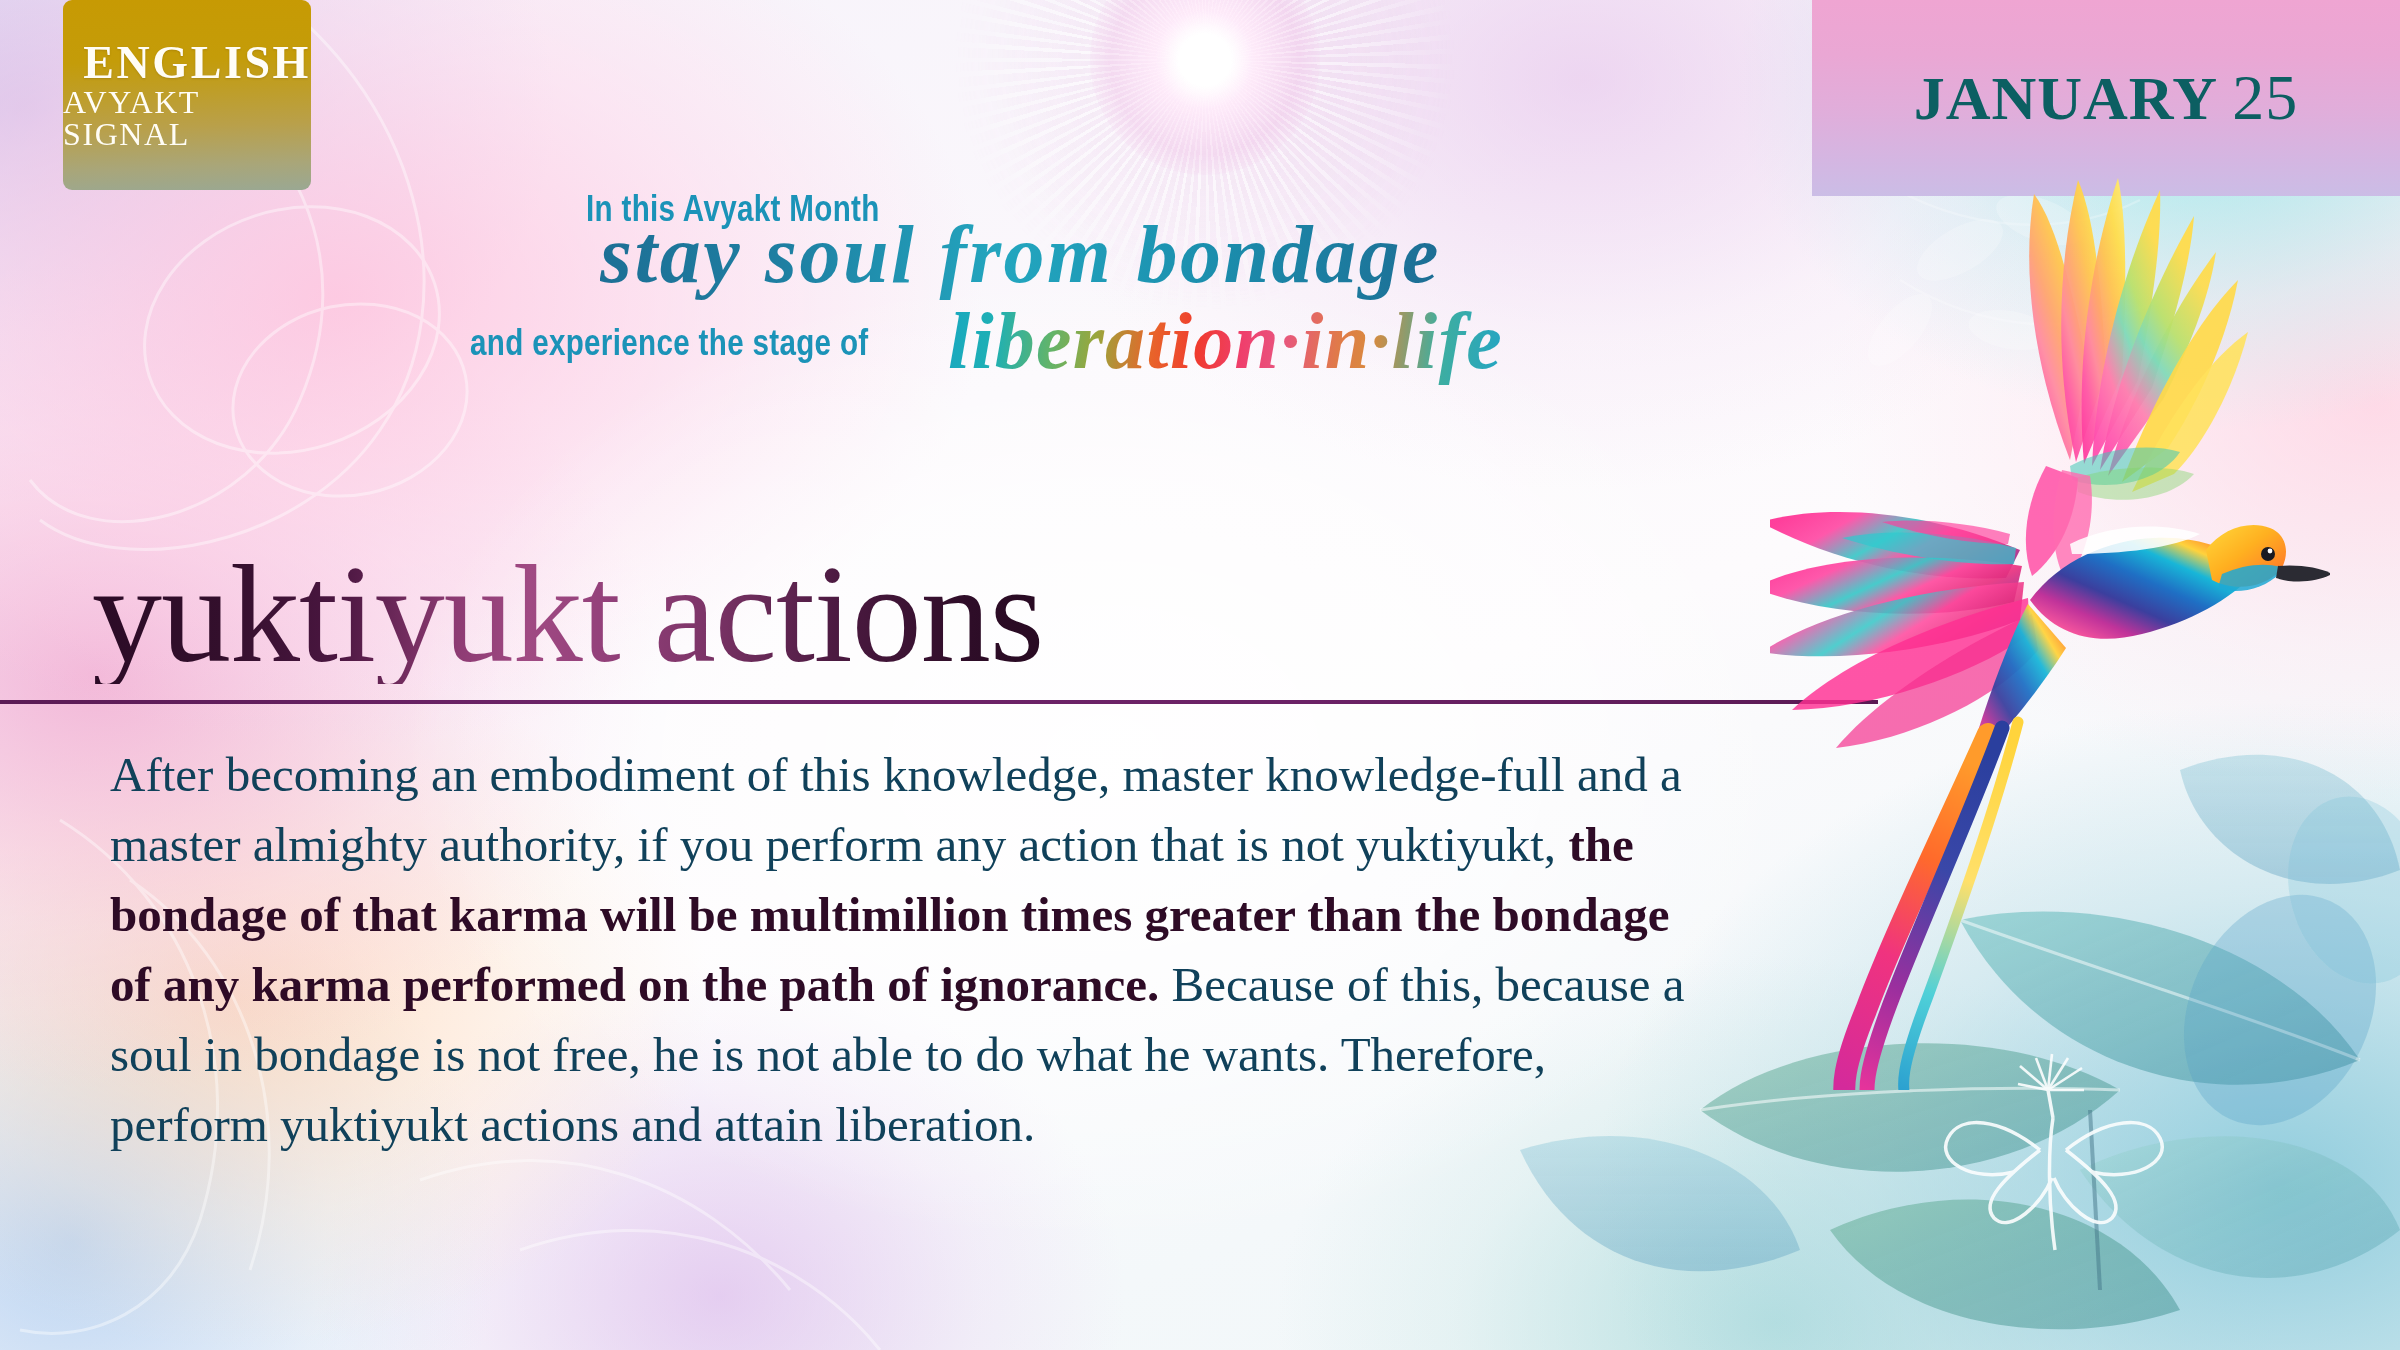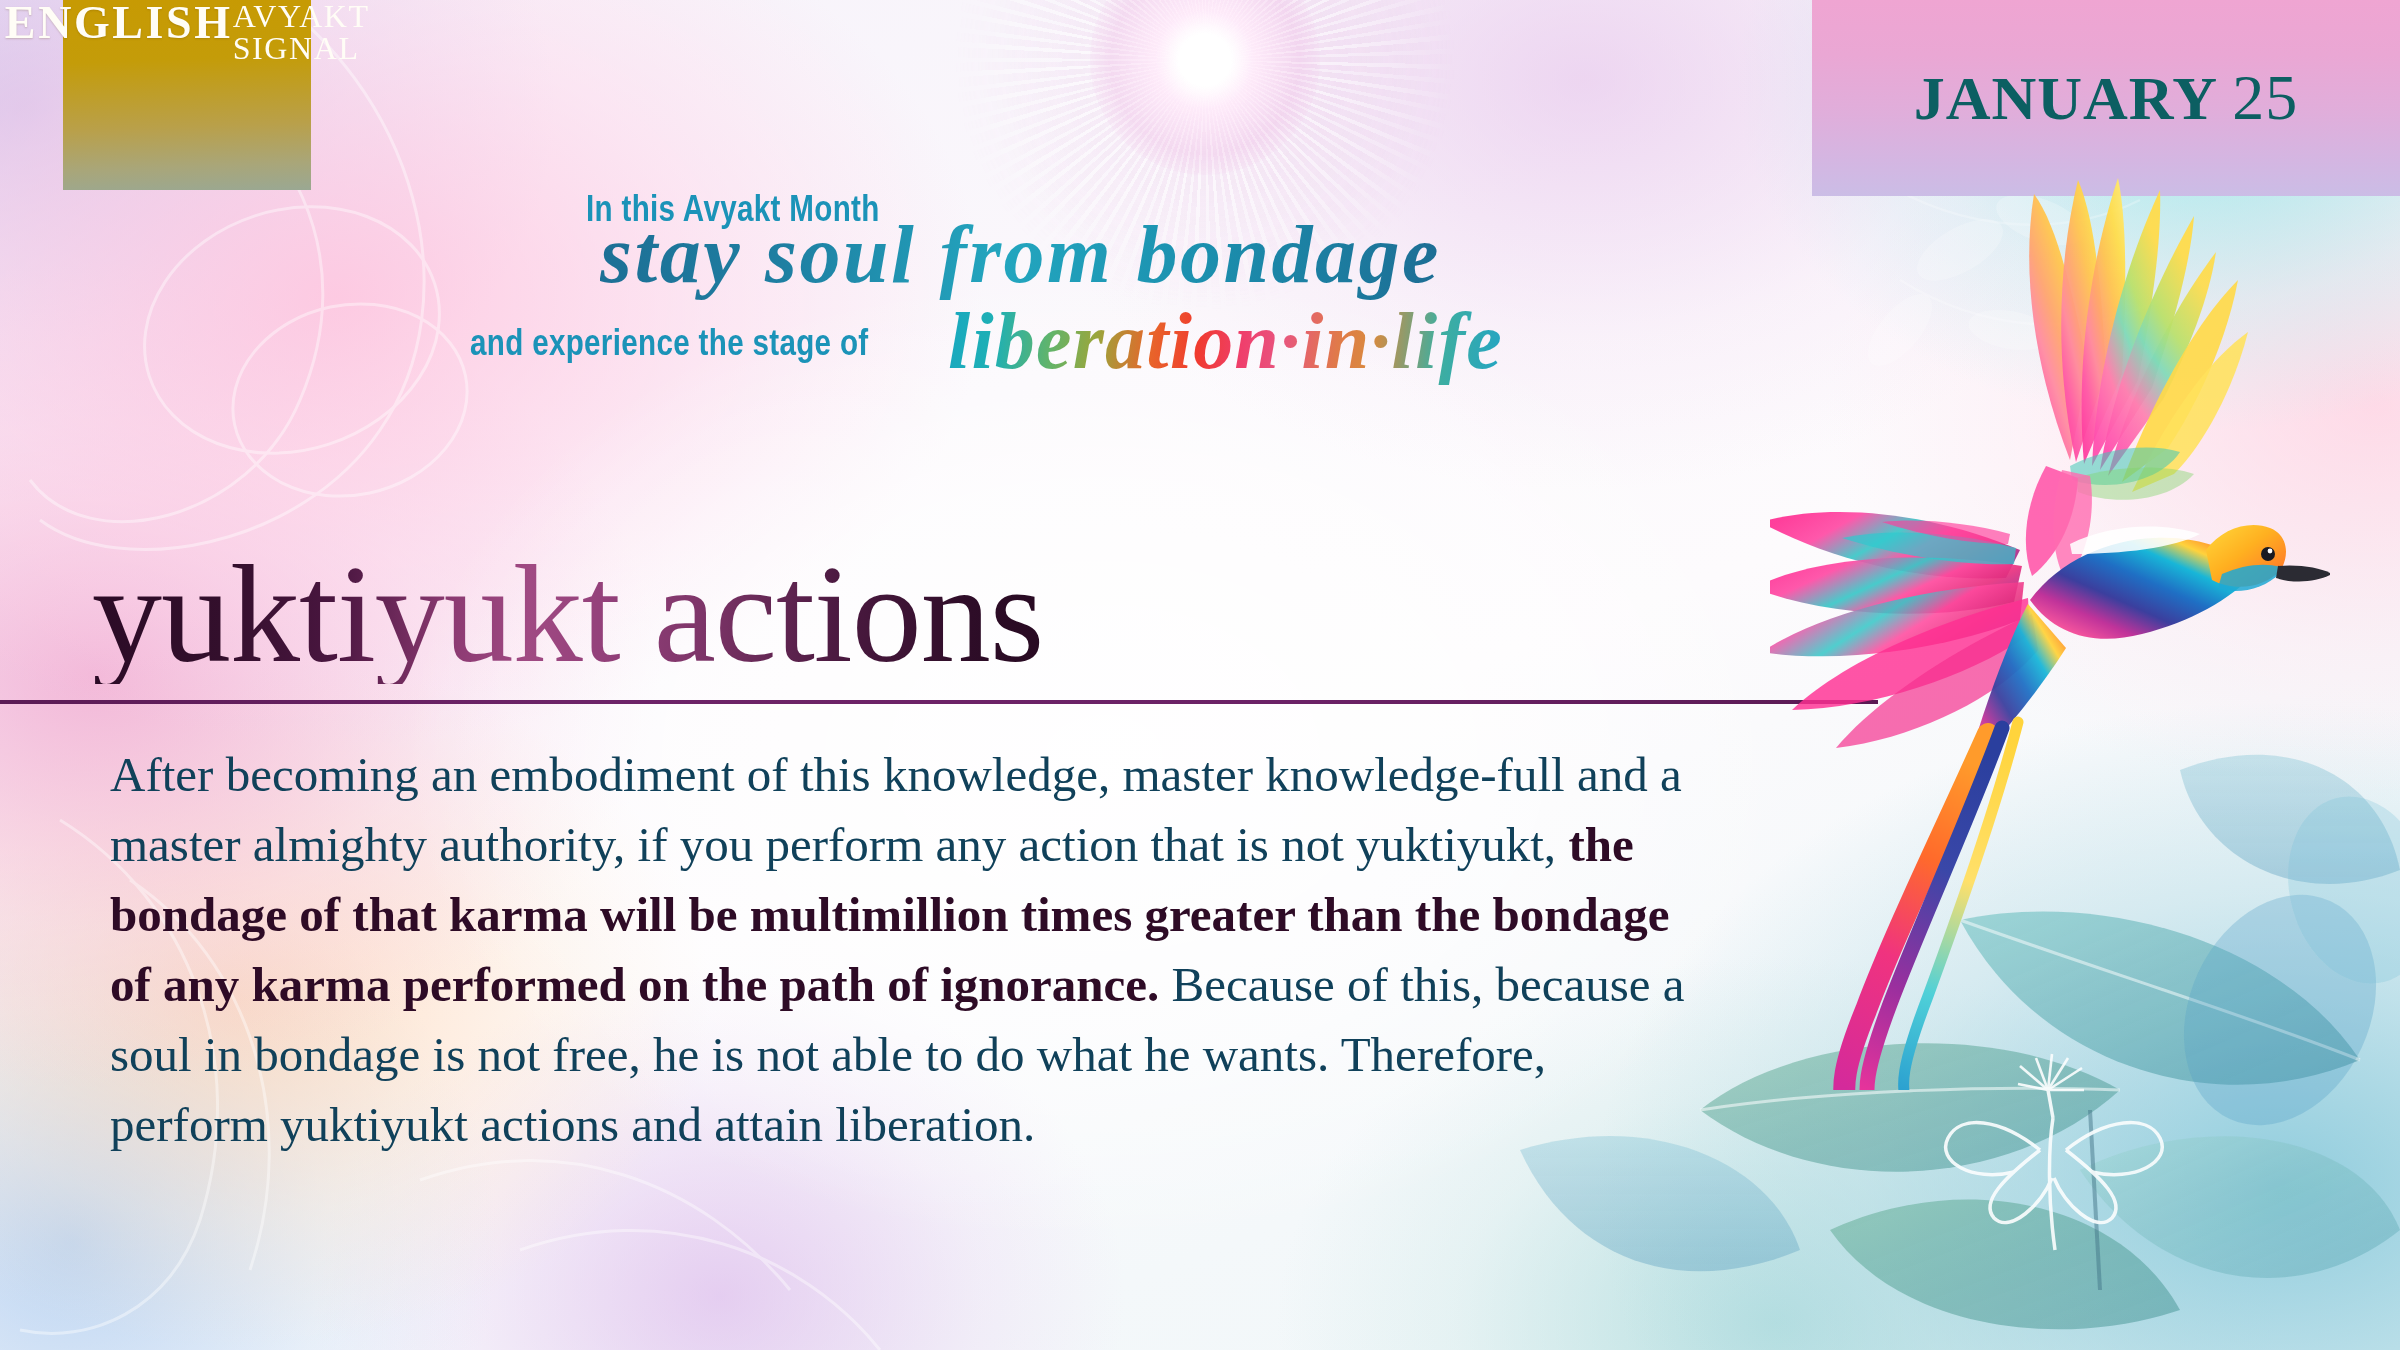--- a/index.html
+++ b/index.html
@@ -50,22 +50,23 @@
   
   .swirls { position:absolute; inset:0; opacity:.55; }
 
   
   .leaves { position:absolute; right:0; bottom:0; width:1000px; height:760px; opacity:.95; }
 
   
   .badge {
     position:absolute; left:63px; top:0; width:248px; height:190px;
     background:linear-gradient(178deg, #c79a03 0%, #c49c09 32%, #b9a04a 66%, #a9a679 86%, #9aa893 100%);
-    display:flex; flex-direction:row; align-items:flex-start; justify-content:center;
+    display:flex; flex-direction:column; align-items:flex-end; justify-content:center;
     color:#fffdf6;
+    border-radius:9px;
   }
   .badge .lang { font-size:46px; font-weight:700; letter-spacing:2.6px; line-height:1; text-shadow:0 1px 2px rgba(90,60,0,.22); }
   .badge .sub  { font-size:32px; font-weight:400; letter-spacing:1.6px; line-height:1; }
 
   
   .date-panel {
     position:absolute; right:0; top:0; width:588px; height:196px;
     background:linear-gradient(180deg, #efa5d2 0%, #eaa7d4 28%, #e0aedb 58%, #d4b6e2 82%, #cbbde6 100%);
     display:flex; align-items:center; justify-content:center;
   }

